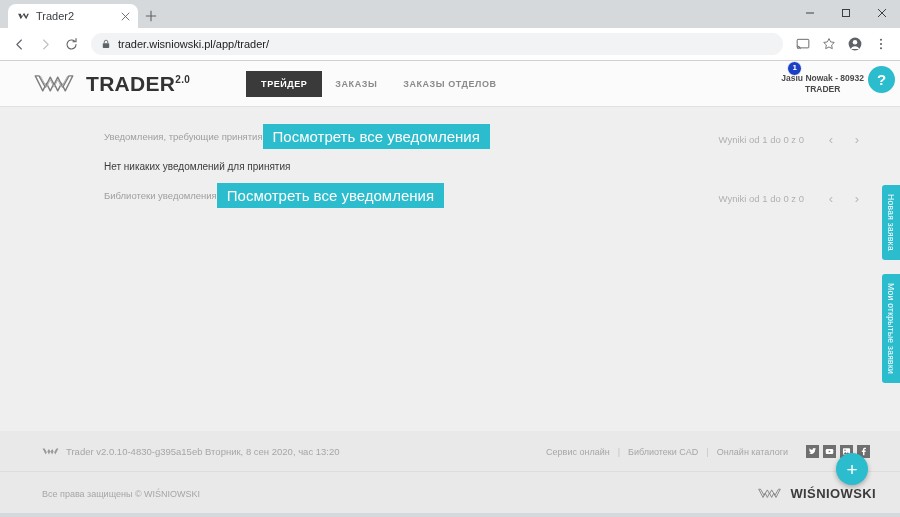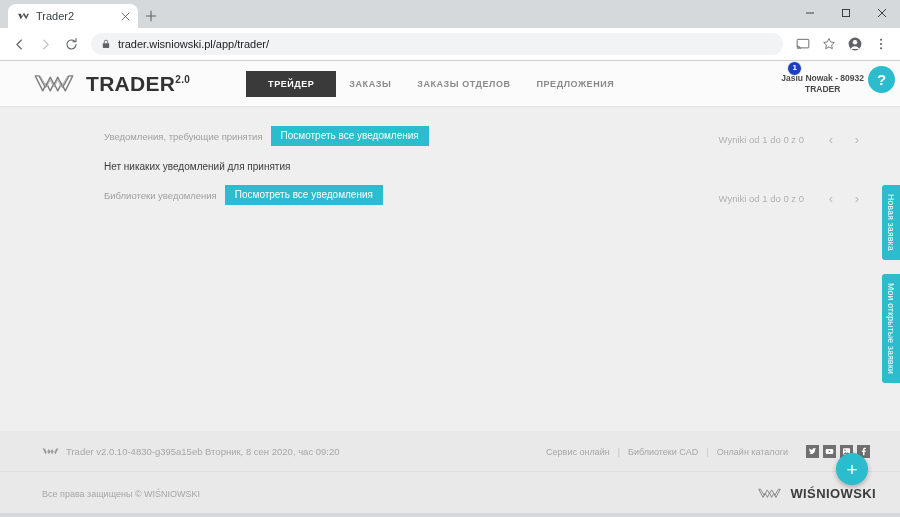--- a/index.html
+++ b/index.html
@@ -75,21 +75,21 @@
   .brand { display: flex; align-items: center; gap: 12px; padding-left: 34px; flex: 0 0 auto; }
   .brand-logo { width: 40px; height: 24px; display:block; }
   .brand-text { font-size: 21px; font-weight: bold; color: #333333; letter-spacing: .3px; }
   .brand-text sup { font-size: 10px; vertical-align: super; font-weight: bold; }
 
   .mainnav { display: flex; align-items: center; gap: 0; margin-left: 56px; }
   .navitem {
     font-size: 9px; letter-spacing: .55px; color: #8a8a8a;
     padding: 7px 13px; white-space: nowrap; font-weight: bold;
   }
-  .navitem.active { background: #3a3a3a; color: #ffffff; padding: 8px 22px; }
+  .navitem.active { background: #3a3a3a; color: #ffffff; padding: 8px 15px; }
 
   .userbox { margin-left: auto; display: flex; align-items: center; gap: 7px; padding-right: 12px; position: relative; }
   .userlines { text-align: center; line-height: 1.25; position: relative; }
   .uname { font-size: 8.5px; color: #4a4a4a; font-weight: bold; white-space: nowrap; }
   .urole { font-size: 8.5px; color: #4a4a4a; font-weight: bold; }
   .badge {
     position: absolute; left: 6px; top: -12px;
     width: 13px; height: 13px; border-radius: 50%;
     background: #1a3fc4; color: #fff; font-size: 8px; font-weight: bold;
     display: flex; align-items: center; justify-content: center;
@@ -105,24 +105,24 @@
   }
 
   
   .content { flex: 1 1 auto; position: relative; padding: 0; background: #efefef; }
   .content-inner { padding: 18px 0 0 0; }
 
   .notif-row {
     display: flex; align-items: center;
     padding: 0 30px 0 104px; height: 22px; margin-bottom: 8px;
   }
-  .notif-label { font-size: 9.5px; color: #9e9e9e; margin-right: 8px; white-space: nowrap; }
+  .notif-label { font-size: 9.5px; color: #9e9e9e; white-space: nowrap; }
   .btn-teal {
     background: #2bbccd; color: #ffffff;
-    font-size: 10px; padding: 5px 10px; white-space: nowrap; line-height: 1;
+    font-size: 15px; padding: 5px 10px; white-space: nowrap; line-height: 1;
   }
   .pager { margin-left: auto; display: flex; align-items: center; gap: 0; margin-top: 7px; }
   .pager-text { font-size: 9.5px; color: #b0b0b0; margin-right: 14px; white-space: nowrap; }
   .pager-btn { width: 26px; text-align: center; font-size: 13px; color: #b8b8b8; }
 
   .empty-msg {
     font-size: 10px; color: #3c3c3c; padding: 6px 0 12px 104px;
   }
 
   
@@ -283,21 +283,20 @@
               <path d="M10 4 L20 22 L26 10 L32 22 L38 10 L44 22 L54 4" fill="none" stroke="#aeaeae" stroke-width="1.6" stroke-linejoin="round"></path>
             </svg>
           </span>
           <span class="brand-text"><span>TRADER</span><sup>2.0</sup></span>
         </div>
 
         <div class="mainnav">
           <div class="navitem active">ТРЕЙДЕР</div>
           <div class="navitem">ЗАКАЗЫ</div>
           <div class="navitem">ЗАКАЗЫ ОТДЕЛОВ</div>
-          <div class="navitem">ПРЕДЛОЖЕНИЯ</div>
         </div>
 
         <div class="userbox">
           <div class="userlines">
             <div class="badge">1</div>
             <div class="uname">Jasiu Nowak - 80932</div>
             <div class="urole">TRADER</div>
           </div>
           <span class="avatar-icon">
             <svg width="17" height="17" viewBox="0 0 20 20">
@@ -347,21 +346,21 @@
       </div>
 
       <div class="footer">
         <div class="footer-top">
           <div class="footer-ver">
             <span style="display:flex">
               <svg class="footer-logo" viewBox="0 0 64 34">
                   <path d="M2 6 L14 28 L20 16 L26 28 L32 16 L38 28 L44 16 L50 28 L62 6 L54 6 L46 20 L38 8 L32 18 L26 8 L18 20 L10 6 Z" fill="#9a9a9a"></path>
                 </svg>
             </span>
-            <span class="footer-vertext">Trader v2.0.10-4830-g395a15eb Вторник, 8 сен 2020, час 09:20</span>
+            <span class="footer-vertext">Trader v2.0.10-4830-g395a15eb Вторник, 8 сен 2020, час 13:20</span>
           </div>
           <div class="footer-links">
             <span class="flink">Сервис онлайн</span>
             <span class="fsep">|</span>
             <span class="flink">Библиотеки CAD</span>
             <span class="fsep">|</span>
             <span class="flink">Онлайн каталоги</span>
             <span class="socials">
               <span class="social">
                 <svg width="9" height="9" viewBox="0 0 12 12">

